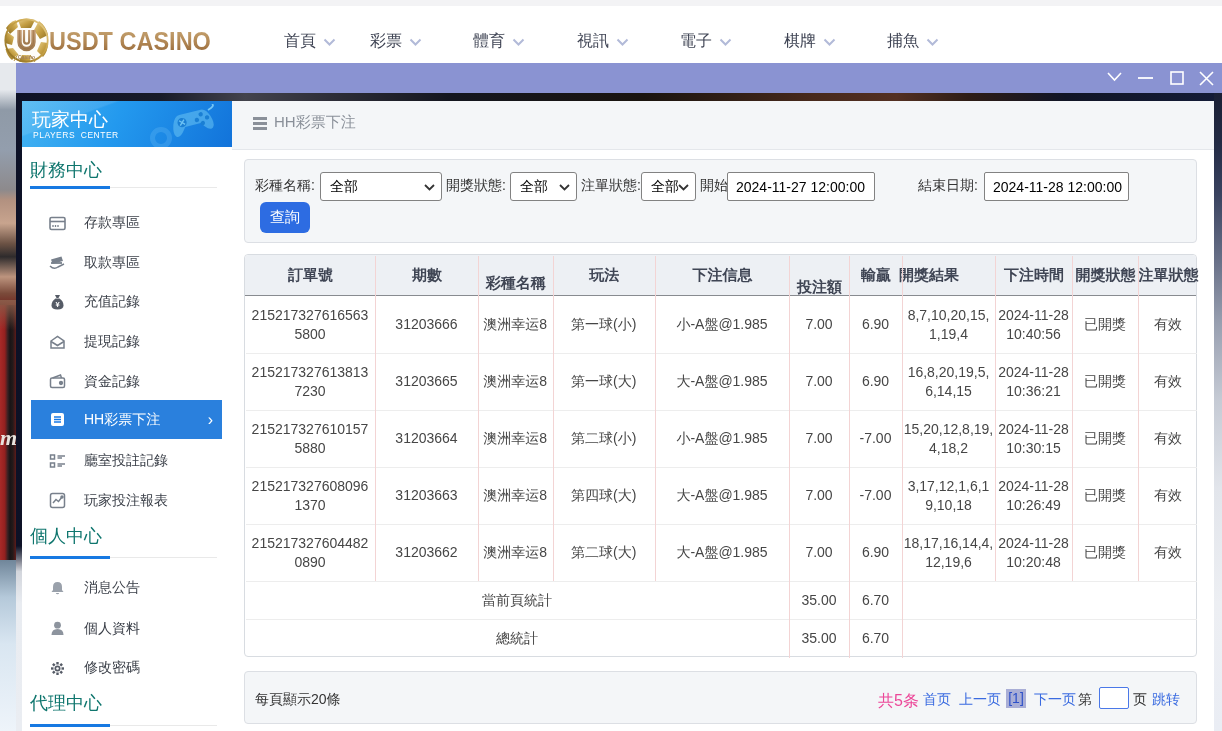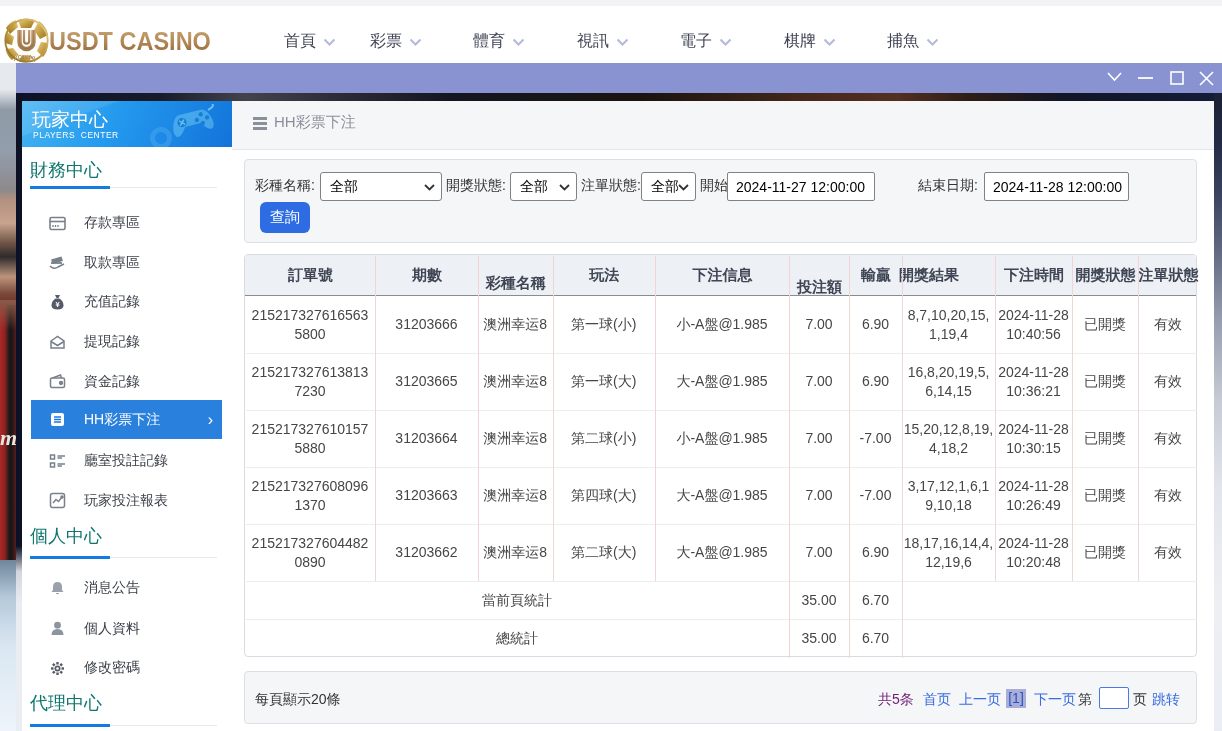--- a/index.html
+++ b/index.html
@@ -391,21 +391,21 @@
     <div class="vline" style="left: 657px; top: 1px; height: 325px;"></div>
     <div class="vline" style="left: 750px; top: 1px; height: 325px;"></div>
     <div class="vline" style="left: 827px; top: 1px; height: 325px;"></div>
     <div class="vline" style="left: 893px; top: 1px; height: 325px;"></div>
     <div class="vline" style="left: 544px; top: 326px; height: 77px;"></div>
     <div class="vline" style="left: 604px; top: 326px; height: 77px;"></div>
     <div class="vline" style="left: 657px; top: 326px; height: 77px;"></div>
   </div>
 <div class="abs" id="pbar"></div>
 <div class="abs" id="pleft">每頁顯示20條</div>
-<div class="abs" style="left:878px;top:691px;font-size:14px;color:#701a75">共5条</div>
+<div class="abs" style="left:878px;top:691px;font-size:16px;color:#ec4899">共5条</div>
 <div class="abs plink" style="left:923px">首页</div>
 <div class="abs plink" style="left:959px">上一页</div>
 <div class="abs" style="left:1006px;top:689px;width:20px;height:19px;background:#a9aed6;color:#2d50c8;font-size:14px;text-align:center;line-height:19px">[1]</div>
 <div class="abs plink" style="left:1034px">下一页</div>
 <div class="abs" style="left:1078px;top:691px;font-size:14px;color:#333">第</div>
 <div class="abs" style="left:1099px;top:687px;width:30px;height:22px;background:#fff;border:1px solid #4a78e8;border-radius:2px"></div>
 <div class="abs" style="left:1133px;top:691px;font-size:14px;color:#333">页</div>
 <div class="abs plink" style="left:1152px">跳转</div>
 <div class="abs" id="botwhite"></div>
 

